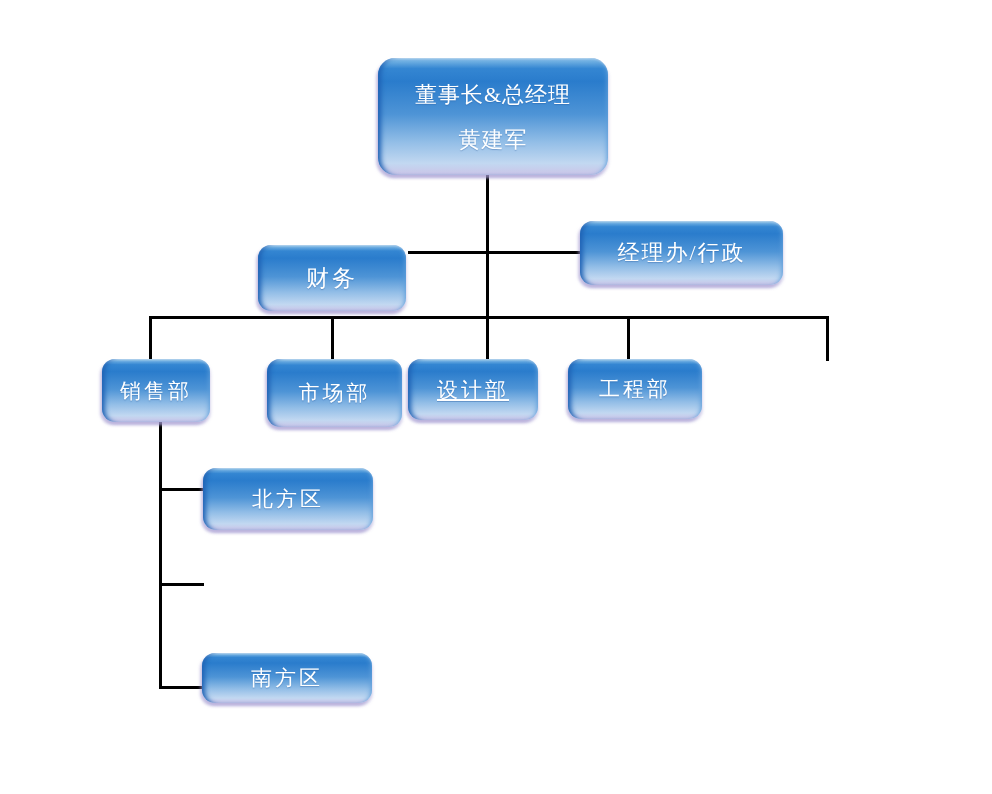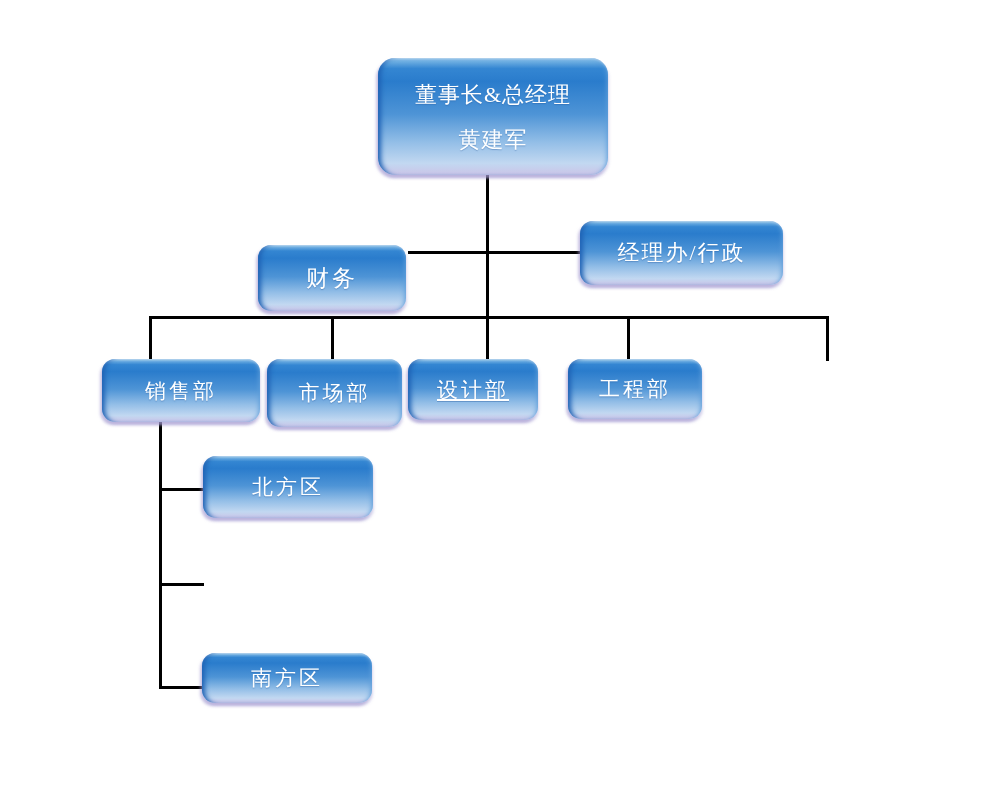--- a/index.html
+++ b/index.html
@@ -36,26 +36,26 @@
     font-size:21px;
     letter-spacing:3px;
     text-shadow:0 1px 1px rgba(30,80,150,0.35);
   }
   .node .ln{white-space:nowrap;}
 
   .n-ceo{left:378px;top:58px;width:230px;height:117px;border-radius:17px;font-size:22px;letter-spacing:1px;}
   .n-ceo .ln{line-height:45px;}
   .n-finance{left:258px;top:221px;width:148px;height:66px;font-size:23px;margin-top:24px;}
   .n-admin{left:580px;top:221px;width:203px;height:64px;font-size:22px;letter-spacing:2px;}
-  .n-sales{left:102px;top:359px;width:158px;height:63px;}
+  .n-sales{left:102px;top:359px;width:108px;height:63px;}
   .n-market{left:267px;top:359px;width:135px;height:68px;}
   .n-design{left:408px;top:359px;width:130px;height:61px;text-decoration:underline;}
   .n-engineering{left:568px;top:359px;width:134px;height:60px;}
   .n-aftersales{left:720px;top:359px;width:172px;height:61px;letter-spacing:2px;}
-  .n-north{left:203px;top:456px;width:170px;height:62px;}
+  .n-north{left:203px;top:468px;width:170px;height:62px;}
   .n-southwest{left:202px;top:559px;width:170px;height:63px;}
   .n-south{left:202px;top:653px;width:170px;height:50px;}
 
   
   .l-v-center{left:486px;top:175px;width:3px;height:186px;}
   .l-h-staff{left:408px;top:251px;width:172px;height:3px;}
   .l-h-bar{left:149px;top:316px;width:680px;height:3px;}
   .l-stub-sales{left:149px;top:316px;width:3px;height:45px;}
   .l-stub-market{left:331px;top:316px;width:3px;height:45px;}
   .l-stub-engineering{left:627px;top:316px;width:3px;height:45px;}

